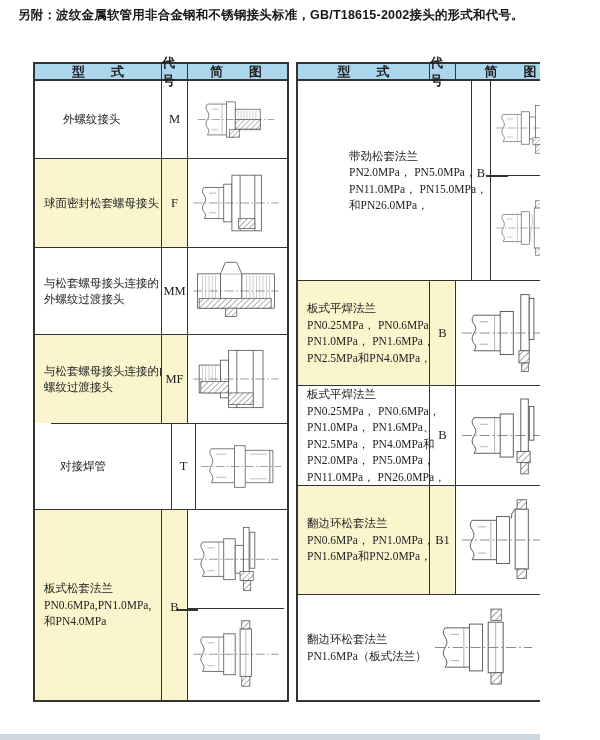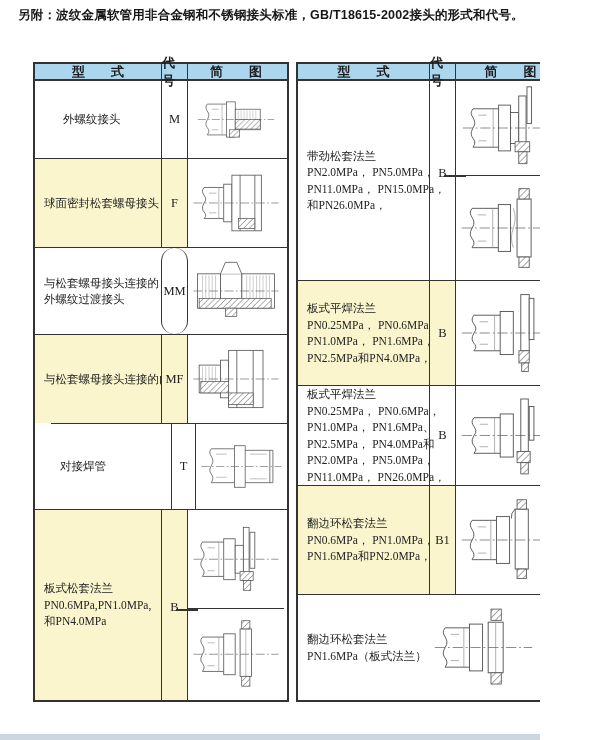--- a/index.html
+++ b/index.html
@@ -94,21 +94,21 @@
                 <path d="M3,47 H107" stroke="#666" stroke-width="0.8" stroke-dasharray="11 3 2 3" fill="none"></path>
               </svg>
             </div>
           </div>
         </div>
         <div class="row" style="height: 87px;">
           <div class="type-cell" style="width: 126px;">
             <div class="type-line">与松套螺母接头连接的</div>
             <div class="type-line">外螺纹过渡接头</div>
           </div>
-          <div class="code-cell" style="width: 27px; border-radius: 13px;">
+          <div class="code-cell" style="width: 27px;">
             <span>MM</span>
           </div>
           <div class="diag-cell" style="width: 96px;">
             <div class="diag-sub" style="height: 87px;">
               <svg viewBox="0 0 110 94" preserveAspectRatio="xMidYMid meet" style="width:100%;height:100%">
                 <rect x="8" y="26" width="28" height="42" fill="#fff" stroke="#555"></rect>
                 <path d="M14,28 V66 M18,28 V66 M22,28 V66 M26,28 V66 M30,28 V66 " stroke="#999" stroke-width="0.6" fill="none"></path>
                 <rect x="62" y="26" width="40" height="42" fill="#fff" stroke="#555"></rect>
                 <path d="M68,28 V66 M72,28 V66 M76,28 V66 M80,28 V66 M84,28 V66 M88,28 V66 M92,28 V66 M96,28 V66 " stroke="#999" stroke-width="0.6" fill="none"></path>
                 <rect x="36" y="26" width="26" height="42" fill="#fff" stroke="#555"></rect>
@@ -116,20 +116,21 @@
                 <rect x="10" y="56" width="88" height="12" fill="url(#hx)" stroke="#555" stroke-width="0.9"></rect>
                 <rect x="42" y="68" width="14" height="10" fill="url(#hx)" stroke="#555" stroke-width="0.9"></rect>
                 <path d="M3,47 H107" stroke="#666" stroke-width="0.8" stroke-dasharray="11 3 2 3" fill="none"></path>
               </svg>
             </div>
           </div>
         </div>
         <div class="row" style="height: 89px;">
           <div class="type-cell hl" style="width: 126px;">
             <div class="type-line">与松套螺母接头连接的内</div>
+            <div class="type-line">螺纹过渡接头</div>
           </div>
           <div class="code-cell hl" style="width: 27px;">
             <span>MF</span>
           </div>
           <div class="diag-cell" style="width: 96px;">
             <div class="diag-sub" style="height: 89px;">
               <svg viewBox="0 0 110 94" preserveAspectRatio="xMidYMid meet" style="width:100%;height:100%">
                 <rect x="10" y="30" width="26" height="34" fill="#fff" stroke="#555"></rect>
                 <path d="M14,32 V62 M18,32 V62 M22,32 V62 M26,32 V62 M30,32 V62 " stroke="#999" stroke-width="0.6" fill="none"></path>
                 <rect x="36" y="24" width="10" height="46" fill="#fff" stroke="#555"></rect>
@@ -204,21 +205,21 @@
           </div>
           <div class="connector" style="left: 141px; width: 22px; top: 99px;"></div>
         </div>
       </div>
       <div class="tbl" style="width: 274px;">
         <div class="hdr">
           <div class="hdr-cell" style="width: 131px;">型　　式</div>
           <div class="hdr-cell" style="width: 27px; border-left: 1.5px solid rgb(51, 51, 51); border-right: 1.5px solid rgb(51, 51, 51);">代号</div>
           <div class="hdr-cell" style="width: 109px;">简　　图</div>
         </div>
-        <div class="row first" style="height: 199px;">
+        <div class="row first" style="height: 199px; margin-left: 42px;">
           <div class="type-cell" style="width: 131px;">
             <div class="type-line">带劲松套法兰</div>
             <div class="type-line">PN2.0MPa， PN5.0MPa，</div>
             <div class="type-line">PN11.0MPa， PN15.0MPa，</div>
             <div class="type-line">和PN26.0MPa，</div>
           </div>
           <div class="code-cell" style="width: 27px;">
             <span class="code-abs" style="top: 85px;">B</span>
           </div>
           <div class="diag-cell" style="width: 109px;">

